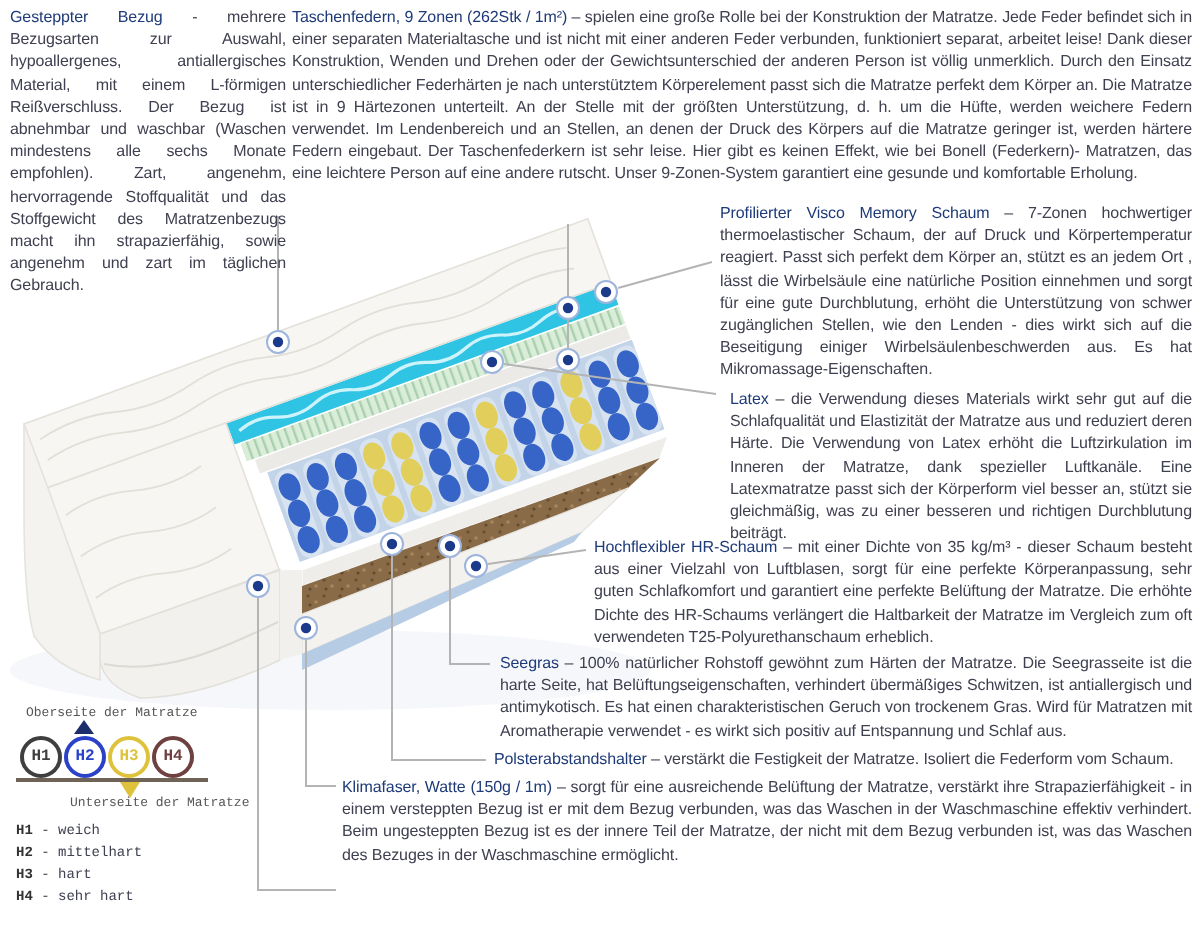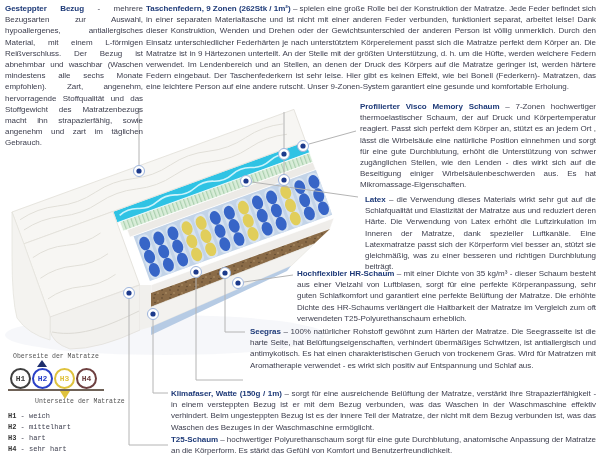--- a/index.html
+++ b/index.html
@@ -7,21 +7,21 @@
     --cyan:#2fc3e4; --mint:#d9edd9; --spring-blue:#2e5ec4; --spring-yellow:#e2cc52;
     --seagrass:#8a6b47; --pocket:#d7e3f1; --platform:#b6cbe4;
     --h1c:#3f3f3f; --h2c:#2a41c8; --h3c:#dfc23c; --h4c:#6e4040;
   }
   html,body{margin:0;padding:0;}
   #canvas{
     position:relative;width:600px;height:464px;background:#ffffff;overflow:hidden;
     font-family:"Liberation Sans","DejaVu Sans",sans-serif;color:var(--body);
   }
   .blk{position:absolute;margin:0;font-size:8px;line-height:11.2px;text-align:justify;letter-spacing:-0.05px;}
-  .blk b{color:var(--heading);font-weight:bold;}
+  .blk b{color:var(--heading);font-weight:normal;}
   #art{position:absolute;left:0;top:0;width:600px;height:464px;}
   
   #legend{position:absolute;left:8px;top:352px;width:120px;height:110px;font-size:6.5px;color:#555;font-family:Liberation Mono, monospace;}
   .hcircle{position:absolute;top:16px;width:17px;height:17px;border-radius:50%;border:2px solid #000;
            text-align:center;line-height:17px;font-size:8px;font-weight:bold;background:#fff;}
   #ob-label{position:absolute;left:5px;top:1px;white-space:nowrap;}
   #un-label{position:absolute;left:27px;top:46px;white-space:nowrap;}
   #tri-up{position:absolute;left:29px;top:8px;width:0;height:0;
           border-left:5px solid transparent;border-right:5px solid transparent;border-bottom:7px solid #1d2d6b;}
   #tri-down{position:absolute;left:52px;top:39px;width:0;height:0;
@@ -163,24 +163,24 @@
   <p class="blk" style="left:146px;top:3px;width:450px;"><b>Taschenfedern, 9 Zonen (262Stk / 1m²)</b><span> –  spielen eine große Rolle bei der Konstruktion der Matratze. Jede Feder befindet sich in einer separaten Materialtasche und ist nicht mit einer anderen Feder verbunden, funktioniert separat, arbeitet leise! Dank dieser Konstruktion, Wenden und Drehen oder der Gewichtsunterschied der anderen Person ist völlig unmerklich. Durch den Einsatz unterschiedlicher Federhärten je nach unterstütztem Körperelement passt sich die Matratze perfekt dem Körper an. Die Matratze ist in 9 Härtezonen unterteilt. An der Stelle mit der größten Unterstützung, d. h. um die Hüfte, werden weichere Federn verwendet. Im Lendenbereich und an Stellen, an denen der Druck des Körpers auf die Matratze geringer ist, werden härtere Federn eingebaut. Der Taschenfederkern ist sehr leise. Hier gibt es keinen Effekt, wie bei Bonell (Federkern)- Matratzen, das eine leichtere Person auf eine andere rutscht. Unser 9-Zonen-System garantiert eine gesunde und komfortable Erholung.</span></p>
 
   <p class="blk" style="left:360px;top:101px;width:236px;"><b>Profilierter Visco Memory Schaum</b><span> –  7-Zonen hochwertiger thermoelastischer Schaum, der auf Druck und Körpertemperatur reagiert. Passt sich perfekt dem Körper an, stützt es an jedem Ort , lässt die Wirbelsäule eine natürliche Position einnehmen und sorgt für eine gute Durchblutung, erhöht die Unterstützung von schwer zugänglichen Stellen, wie den Lenden - dies wirkt sich auf die Beseitigung einiger Wirbelsäulenbeschwerden aus. Es hat Mikromassage-Eigenschaften.</span></p>
 
   <p class="blk" style="left:365px;top:194px;width:231px;"><b>Latex</b><span> –  die Verwendung dieses Materials wirkt sehr gut auf die Schlafqualität und Elastizität der Matratze aus und reduziert deren Härte. Die Verwendung von Latex erhöht die Luftzirkulation im Inneren der Matratze, dank spezieller Luftkanäle. Eine Latexmatratze passt sich der Körperform viel besser an, stützt sie gleichmäßig, was zu einer besseren und richtigen Durchblutung beiträgt.</span></p>
 
   <p class="blk" style="left:297px;top:268px;width:299px;"><b>Hochflexibler HR-Schaum</b><span> –  mit einer Dichte von 35 kg/m³ - dieser Schaum besteht aus einer Vielzahl von Luftblasen, sorgt für eine perfekte Körperanpassung, sehr guten Schlafkomfort und garantiert eine perfekte Belüftung der Matratze. Die erhöhte Dichte des HR-Schaums verlängert die Haltbarkeit der Matratze im Vergleich zum oft verwendeten T25-Polyurethanschaum erheblich.</span></p>
 
   <p class="blk" style="left:250px;top:326px;width:346px;"><b>Seegras</b><span> –  100% natürlicher Rohstoff gewöhnt zum Härten der Matratze. Die Seegrasseite ist die harte Seite, hat Belüftungseigenschaften, verhindert übermäßiges Schwitzen, ist antiallergisch und antimykotisch. Es hat einen charakteristischen Geruch von trockenem Gras. Wird für Matratzen mit Aromatherapie verwendet - es wirkt sich positiv auf Entspannung und Schlaf aus.</span></p>
 
+  <p class="blk" style="left:247px;top:374px;width:349px;"><b>Polsterabstandshalter</b><span> –  verstärkt die Festigkeit der Matratze. Isoliert die Federform vom Schaum.</span></p>
 
   <p class="blk" style="left:171px;top:388px;width:425px;"><b>Klimafaser, Watte (150g / 1m)</b><span> –  sorgt für eine ausreichende Belüftung der Matratze, verstärkt ihre Strapazierfähigkeit - in einem versteppten Bezug ist er mit dem Bezug verbunden, was das Waschen in der Waschmaschine effektiv verhindert. Beim ungesteppten Bezug ist es der innere Teil der Matratze, der nicht mit dem Bezug verbunden ist, was das Waschen des Bezuges in der Waschmaschine ermöglicht.</span></p>
 
-  <p class="blk" style="left:171px;top:434px;width:425px;"><b>T25-Schaum</b><span> –  hochwertiger Polyurethanschaum sorgt für eine gute Durchblutung, anatomische Anpassung der Matratze an die Körperform. Es stärkt das Gefühl von Komfort und Benutzerfreundlichkeit.</span></p>
 
   <div id="legend">
     <div id="ob-label">Oberseite der Matratze</div>
     <div id="tri-up"></div>
     <div class="hcircle" style="left:2px;border-color:var(--h1c);color:var(--h1c);">H1</div>
     <div class="hcircle" style="left:24px;border-color:var(--h2c);color:var(--h2c);">H2</div>
     <div class="hcircle" style="left:46px;border-color:var(--h3c);color:var(--h3c);">H3</div>
     <div class="hcircle" style="left:68px;border-color:var(--h4c);color:var(--h4c);">H4</div>
     <div id="baseline"></div>
     <div id="tri-down"></div>

